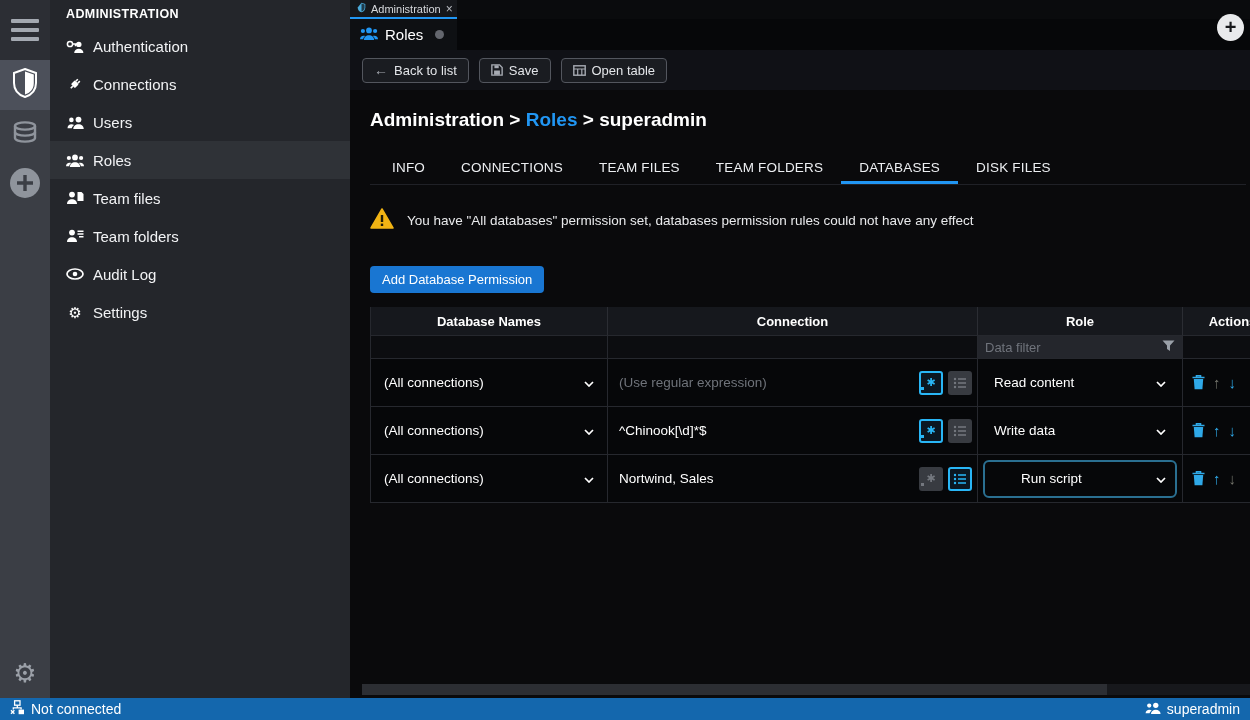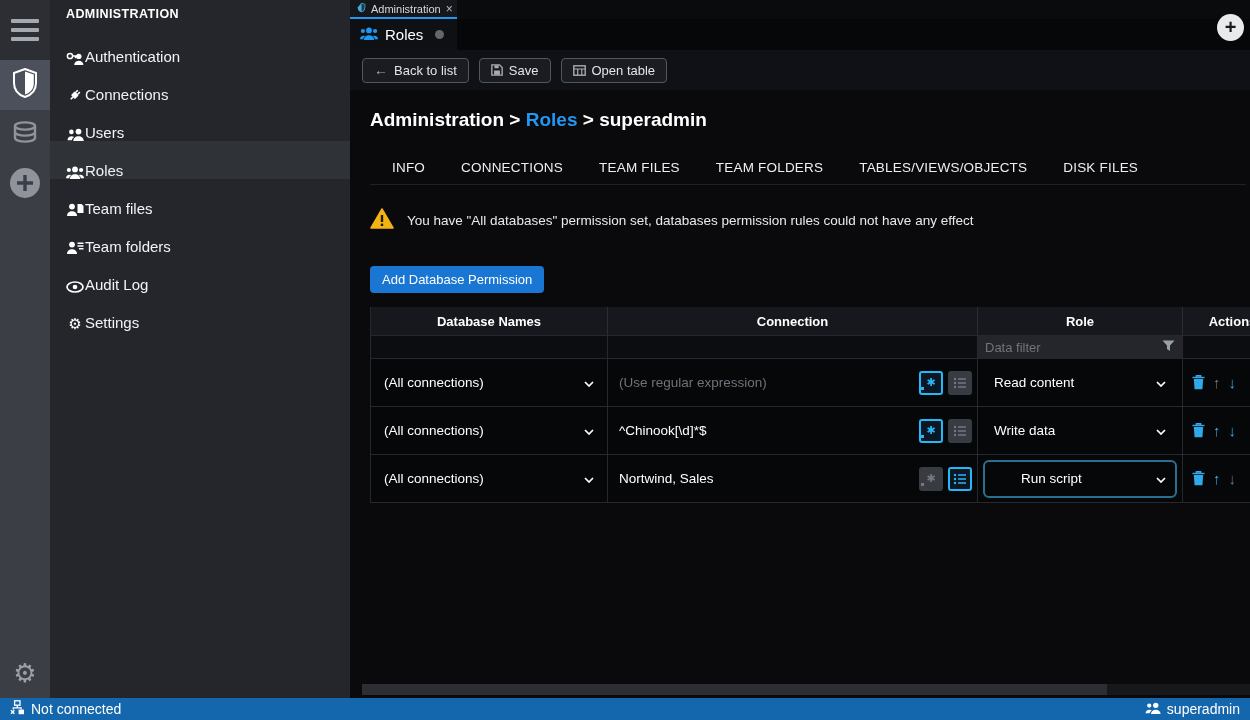--- a/index.html
+++ b/index.html
@@ -10,21 +10,21 @@
   .rail { position:absolute; left:0; top:0; width:50px; height:698px; background:#3b3e45; z-index:5; }
   .rail-top { height:60px; background:#2c2e34; display:flex; flex-direction:column; align-items:center; justify-content:center; gap:5px; cursor:pointer; }
   .rail-top i { width:28px; height:4px; background:#a4a9b1; border-radius:1px; display:block; }
   .rail-item { height:50px; display:flex; align-items:center; justify-content:center; cursor:pointer; }
   .rail-item.selected { background:#4c505a; }
   .rail-gear { position:absolute; bottom:12px; left:0; width:100%; text-align:center; font-size:26px; color:#9ba0a8; cursor:pointer; line-height:1; }
 
   
   .sidebar { position:absolute; left:50px; top:0; width:300px; height:698px; background:#24262b; z-index:4; }
   .sidebar-header { padding:7px 16px 6px; color:#fff; font-weight:bold; font-size:12.5px; letter-spacing:.4px; }
-  .side-item { height:38px; display:flex; align-items:flex-end; padding:0 16px; gap:1px; color:#f2f3f5; font-size:15px; cursor:pointer; }
+  .side-item { height:38px; display:flex; align-items:center; padding:0 16px; gap:9px; color:#f2f3f5; font-size:15px; cursor:pointer; }
   .side-item.selected { background:#2f3237; }
   .side-item .micon { width:18px; display:flex; justify-content:center; align-items:center; flex:none; }
   .gear-glyph { font-size:15px; color:#fff; line-height:1; }
 
   
   .main { position:absolute; left:350px; top:0; width:900px; height:698px; background:#0a0a0c; }
 
   .tabstrip { height:19px; background:#0a0b0d; position:relative; }
   .wintab { position:absolute; left:0; top:0; width:107px; height:19px; background:#15171b; border-bottom:2px solid #2196f3; display:flex; align-items:center; padding:0 7px; gap:5px; font-size:11px; color:#d6d8dc; cursor:pointer; }
   .wintab .close { margin-left:auto; color:#b9bcc2; font-size:12px; cursor:pointer; line-height:1; }
@@ -282,21 +282,21 @@
       <span class="bc-accent">Roles</span>
       <span>&gt;</span>
       <span>superadmin</span>
     </div>
 
     <div class="tabs">
       <div class="tab">INFO</div>
       <div class="tab">CONNECTIONS</div>
       <div class="tab">TEAM FILES</div>
       <div class="tab">TEAM FOLDERS</div>
-      <div class="tab">TABLES/VIEWS/OBJECTS</div>
+      <div class="tab active">DATABASES</div>
       <div class="tab">DISK FILES</div>
     </div>
 
     <div class="warning">
       <span>
         <svg width="24" height="21" viewBox="0 0 24 21">
             <path d="M12 1 L23 20 H1 Z" fill="#f2b414" stroke="#f2b414" stroke-width="1.5" stroke-linejoin="round"></path>
             <rect x="10.8" y="7" width="2.4" height="7" fill="#201c08"></rect>
             <rect x="10.8" y="15.6" width="2.4" height="2.4" fill="#201c08"></rect>
           </svg>

